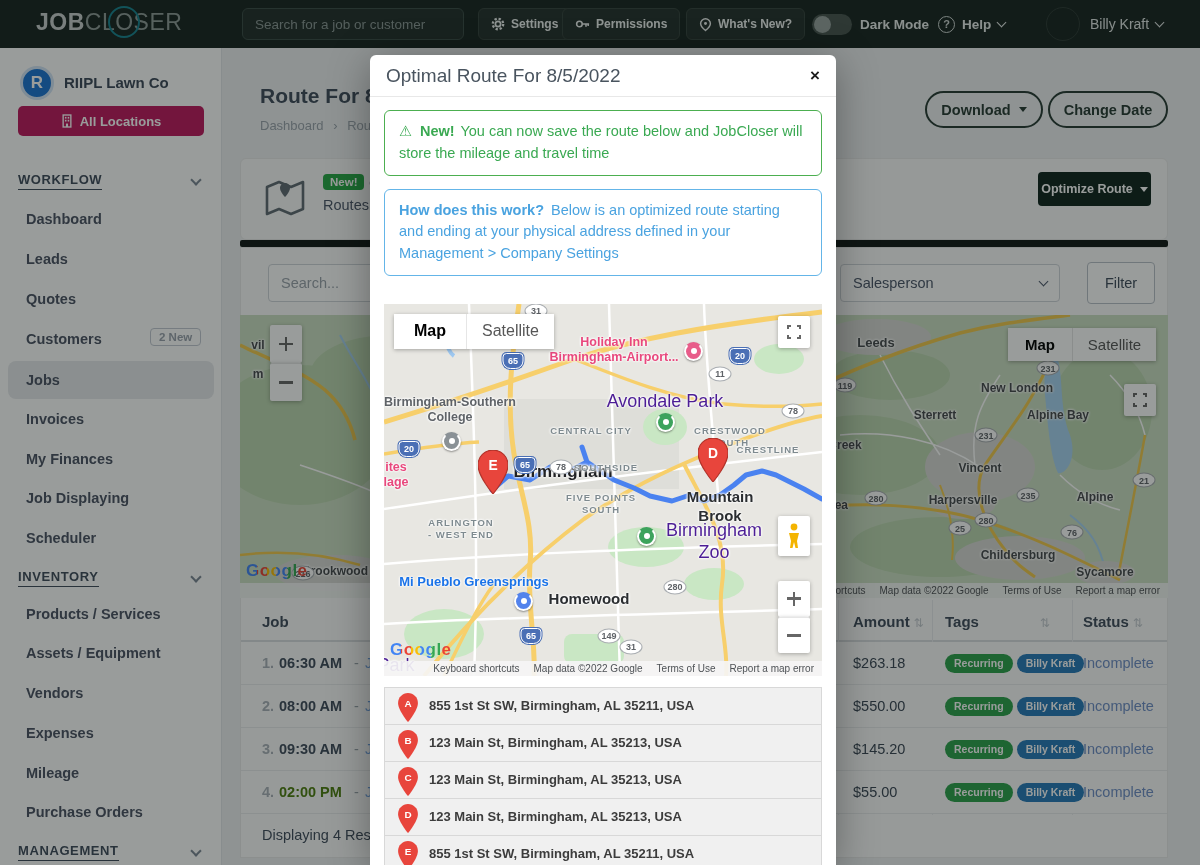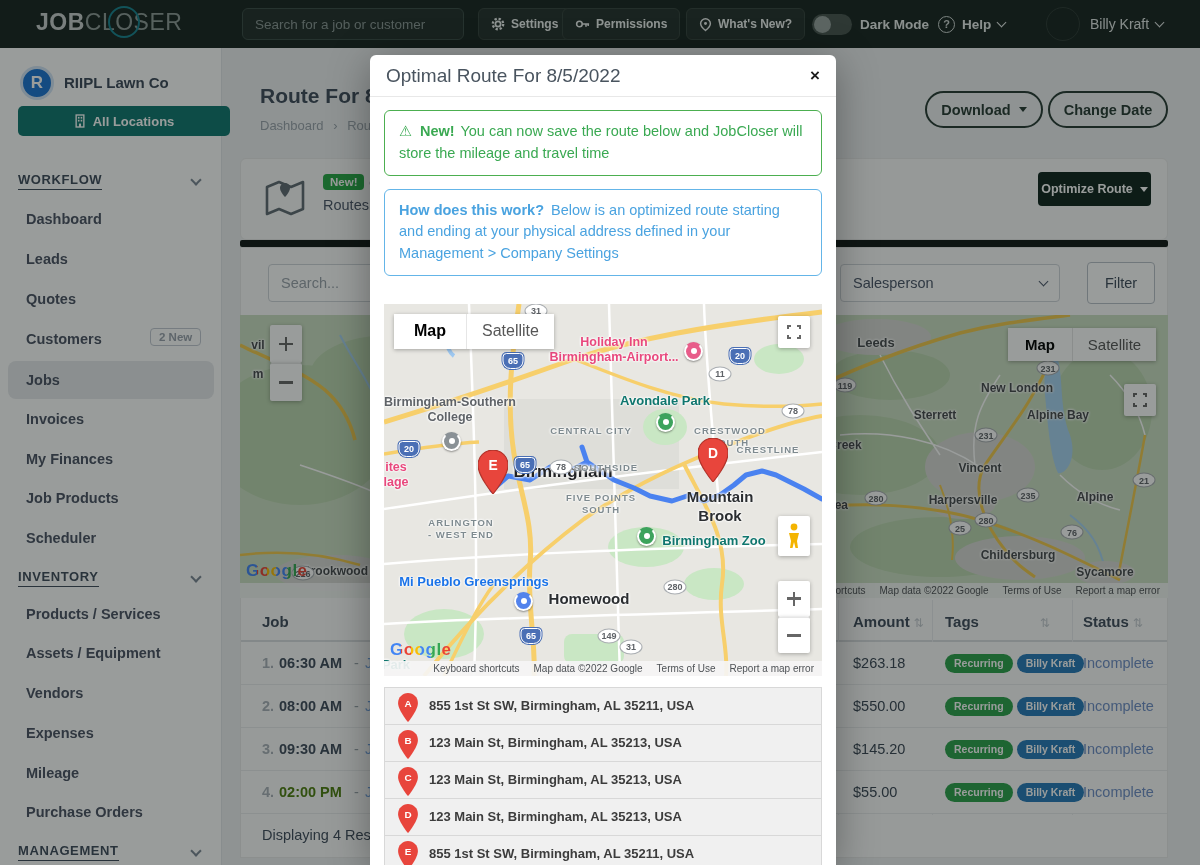--- a/index.html
+++ b/index.html
@@ -20,21 +20,21 @@
   .toggle::after { content:""; position:absolute; left:2px; top:2px; width:17px; height:17px; border-radius:50%; background:#97a19e; }
   .nav-text { position:absolute; top:0; height:48px; display:flex; align-items:center; color:#e6eae9; font-size:13.5px; font-weight:bold; gap:7px; }
   .qcircle { width:17px; height:17px; border:1.6px solid #cdd4d2; border-radius:50%; font-size:11px; font-weight:bold; color:#cdd4d2; display:flex; align-items:center; justify-content:center; }
   .chev { display:inline-block; width:7px; height:7px; border-right:1.8px solid currentColor; border-bottom:1.8px solid currentColor; transform:rotate(45deg); margin-top:-4px; }
   .avatar { position:absolute; left:1046px; top:7px; width:34px; height:34px; border-radius:50%; background:radial-gradient(circle at 50% 38%, #d9b48f 0 40%, #7a5b40 41% 62%, #3c3awt 0), radial-gradient(circle at 50% 30%, #5d4632 0 45%, #8a6b4d 46% 100%); border:1px solid #2c3834; }
 
   
   .sidebar { position:absolute; left:0; top:48px; width:222px; height:817px; background:#ffffff; border-right:1px solid #e2e5e8; z-index:5; }
   .co-circle { position:absolute; left:20px; top:18px; width:34px; height:34px; border-radius:50%; background:#1b74d2; color:#fff; font-weight:bold; font-size:17px; display:flex; align-items:center; justify-content:center; border:3px solid #d3e4f6; }
   .co-name { position:absolute; left:64px; top:26px; font-size:15px; font-weight:bold; color:#3c4858; }
-  .all-loc { position:absolute; left:18px; top:58px; width:212px; height:30px; background:#0f766e; border-radius:5px; color:#fff; font-size:13px; font-weight:bold; display:flex; align-items:center; justify-content:center; gap:7px; }
+  .all-loc { position:absolute; left:18px; top:58px; width:186px; height:30px; background:#be185d; border-radius:5px; color:#fff; font-size:13px; font-weight:bold; display:flex; align-items:center; justify-content:center; gap:7px; }
   .sec-h { position:absolute; left:18px; font-size:13px; font-weight:bold; color:#3f4b5b; letter-spacing:.6px; border-bottom:1.5px solid #3f4b5b; padding-bottom:2px; }
   .sec-chev { position:absolute; left:192px; width:8px; height:8px; border-right:2px solid #7b8794; border-bottom:2px solid #7b8794; transform:rotate(45deg); }
   .side-item { position:absolute; left:26px; font-size:14.5px; font-weight:600; color:#4a5263; }
   .side-sel { position:absolute; left:8px; width:206px; height:38px; background:#e7e9ec; border-radius:8px; }
   .badge-out { position:absolute; left:150px; border:1px solid #c3c9d2; border-radius:4px; color:#99a1ac; font-size:11.5px; font-weight:bold; padding:2px 8px; }
 
   
   .pg-title { position:absolute; left:260px; top:84px; font-size:21px; font-weight:bold; color:#3f4b5b; }
   .crumb { position:absolute; top:118px; font-size:13px; color:#9aa2ab; }
   .pill-btn { position:absolute; top:91px; height:37px; border:2px solid #273a33; border-radius:19px; background:transparent; color:#273a33; font-size:14.5px; font-weight:bold; display:flex; align-items:center; justify-content:center; gap:8px; }
@@ -55,21 +55,21 @@
   .icon-plus { width:14px; height:14px; position:relative; }
   .icon-plus::before { content:""; position:absolute; left:0; top:5.7px; width:14px; height:2.6px; background:#666; }
   .icon-plus::after { content:""; position:absolute; left:5.7px; top:0; width:2.6px; height:14px; background:#666; }
   .icon-minus { width:14px; height:14px; position:relative; }
   .icon-minus::before { content:""; position:absolute; left:0; top:5.7px; width:14px; height:2.6px; background:#666; }
   .gm-label { position:absolute; transform:translate(-50%,-50%); white-space:pre-line; text-align:center; line-height:1.25; text-shadow:0 0 2px #fff,0 0 3px #fff,0 0 3px #fff; }
   .gm-city { font-size:17px; font-weight:bold; color:#202124; }
   .gm-md { font-size:15px; font-weight:600; color:#2b2e31; }
   .gm-town { font-size:12px; font-weight:600; color:#46494c; }
   .gm-district { font-size:9.5px; font-weight:bold; color:#7e8a8f; letter-spacing:1px; }
-  .gm-park { font-size:13px; font-weight:700; color:#0f766e; }
+  .gm-park { font-size:18px; font-weight:400; color:#4c1d95; }
   .gm-blue { font-size:13px; font-weight:600; color:#1a73e8; }
   .gm-pink { font-size:12.5px; font-weight:600; color:#e8487d; }
   .gm-gray { font-size:12.5px; font-weight:600; color:#5f6368; }
   .shield-us { position:absolute; transform:translate(-50%,-50%); min-width:23px; height:15px; background:#fff; border:1.5px solid #a9adb1; border-radius:50%; color:#5f6368; font-size:9px; font-weight:bold; display:flex; align-items:center; justify-content:center; padding:0 3px; }
   .shield-i { position:absolute; transform:translate(-50%,-50%); min-width:21px; height:16px; background:#4a6fb5; border:1px solid #fff; border-radius:4px 4px 8px 8px; color:#fff; font-size:9px; font-weight:bold; display:flex; align-items:center; justify-content:center; padding:0 3px; box-shadow:0 0 0 1px #4a6fb5; }
   .poi { position:absolute; width:19px; height:19px; border-radius:50%; border:2px solid #fff; box-shadow:0 1px 2px rgba(0,0,0,.4); }
   .poi::before { content:""; position:absolute; left:4.5px; top:4.5px; width:6px; height:6px; border-radius:50%; background:#fff; }
   .poi::after { content:""; position:absolute; left:4px; top:16px; border-left:5.5px solid transparent; border-right:5.5px solid transparent; border-top:7px solid inherit; }
   .attr-bar { position:absolute; left:0; bottom:0; right:0; height:15px; background:rgba(245,245,245,.92); display:flex; align-items:center; justify-content:flex-end; gap:14px; font-size:10px; color:#4e5256; padding:0 8px; }
   .google-logo { position:absolute; font-size:17px; font-weight:bold; letter-spacing:.5px; color:transparent; background:linear-gradient(90deg,#4285F4 0 17%,#EA4335 17% 34%,#FBBC05 34% 49%,#4285F4 49% 66%,#34A853 66% 84%,#EA4335 84% 100%); -webkit-background-clip:text; background-clip:text; text-shadow:none; }
@@ -163,21 +163,21 @@
     <div class="sec-chev" style="top:128px;"></div>
     <div class="side-item" style="top:163px;">Dashboard</div>
     <div class="side-item" style="top:203px;">Leads</div>
     <div class="side-item" style="top:243px;">Quotes</div>
     <div class="side-item" style="top:283px;">Customers</div>
     <div class="badge-out" style="top:280px;">2 New</div>
     <div class="side-sel" style="top:313px;"></div>
     <div class="side-item" style="top:324px;">Jobs</div>
     <div class="side-item" style="top:363px;">Invoices</div>
     <div class="side-item" style="top:403px;">My Finances</div>
-    <div class="side-item" style="top:442px;">Job Products</div>
+    <div class="side-item" style="top:442px;">Job Displaying</div>
     <div class="side-item" style="top:482px;">Scheduler</div>
 
     <div class="sec-h" style="top:521px;">INVENTORY</div>
     <div class="sec-chev" style="top:525px;"></div>
     <div class="side-item" style="top:558px;">Products / Services</div>
     <div class="side-item" style="top:597px;">Assets / Equipment</div>
     <div class="side-item" style="top:637px;">Vendors</div>
     <div class="side-item" style="top:677px;">Expenses</div>
     <div class="side-item" style="top:717px;">Mileage</div>
     <div class="side-item" style="top:756px;">Purchase Orders</div>

